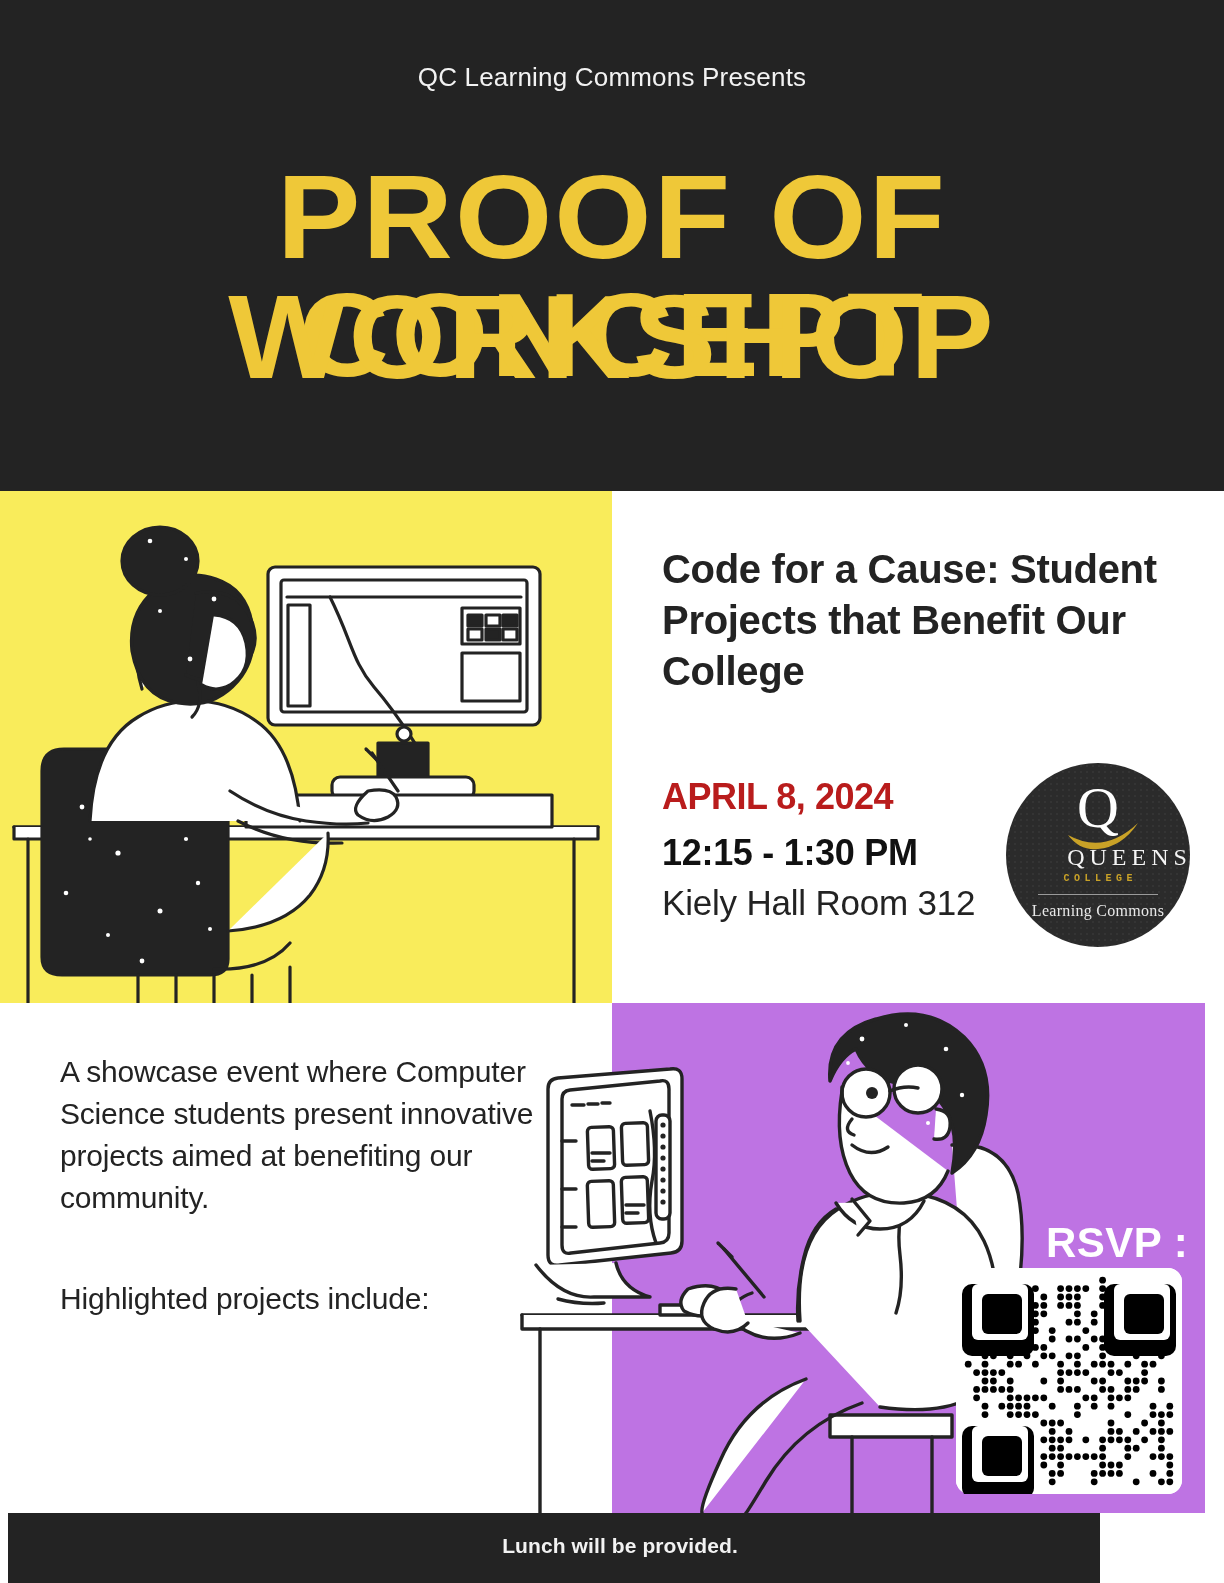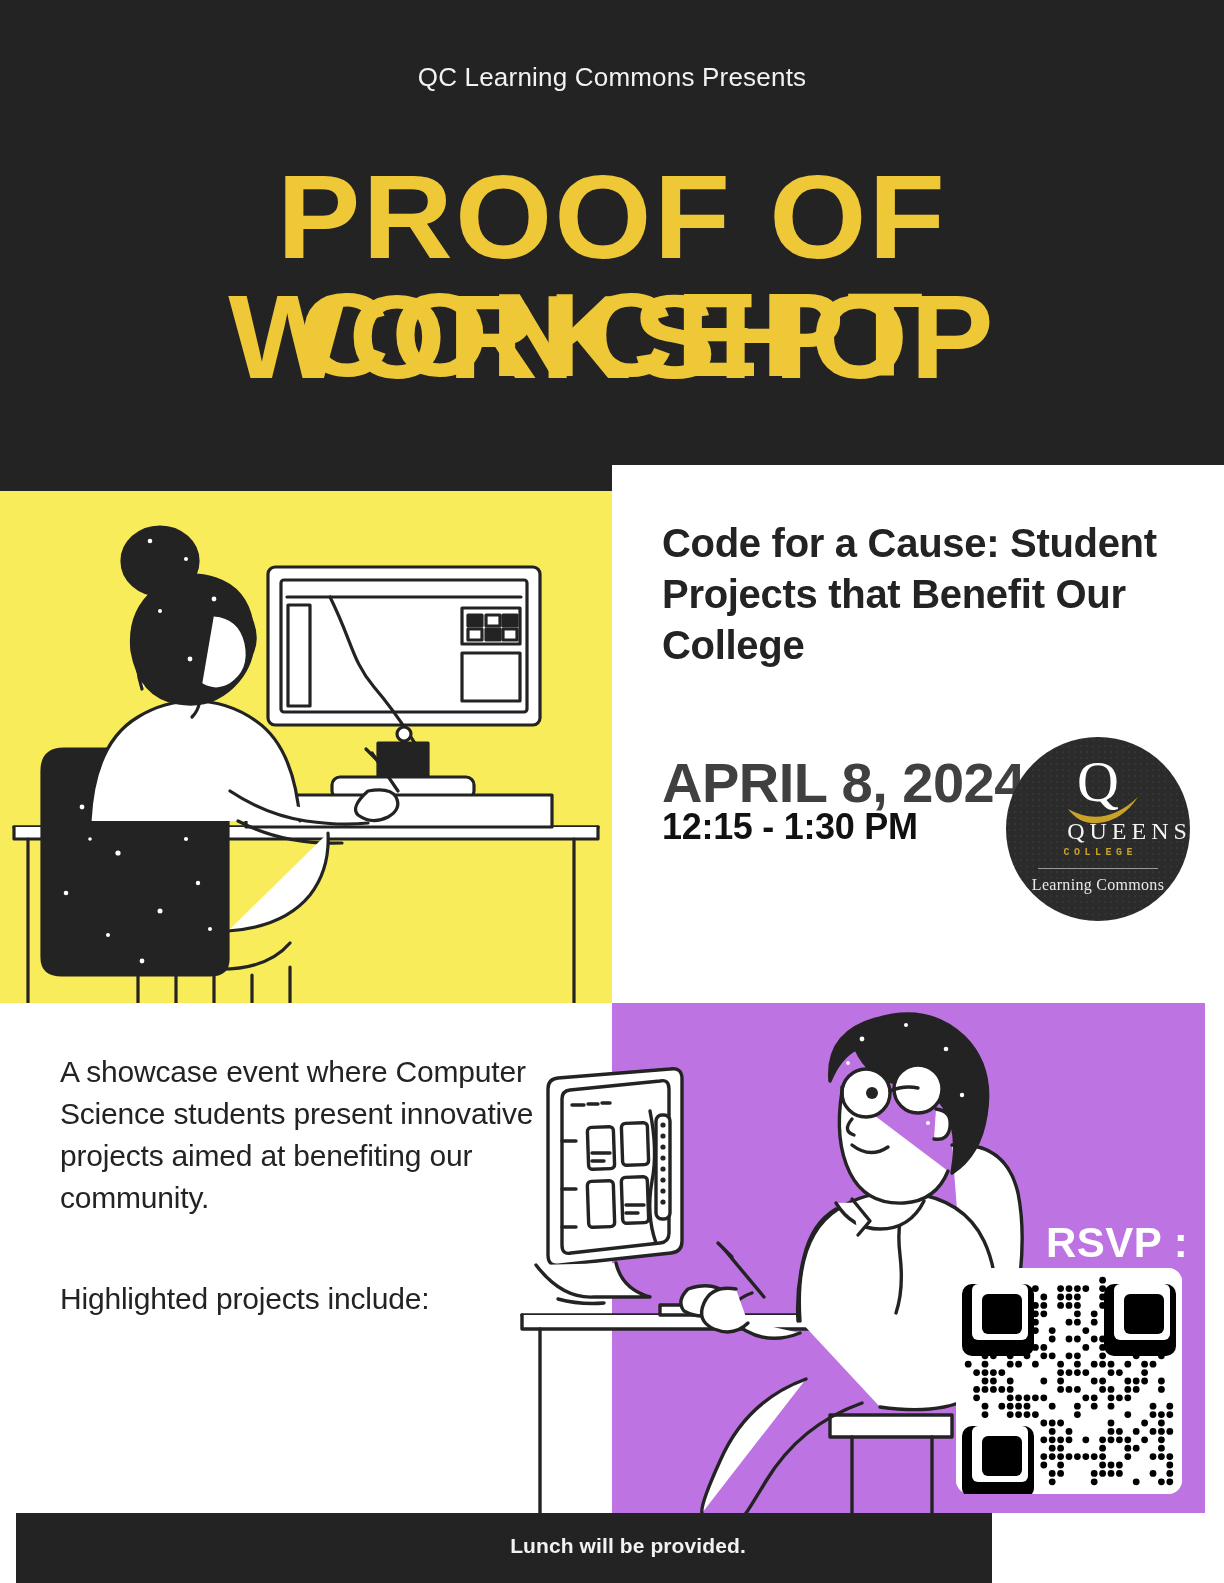--- a/index.html
+++ b/index.html
@@ -46,35 +46,35 @@
   
   #yellow-panel{
     position:absolute; left:0; top:491px; width:612px; height:512px;
     background:#f9ec5b;
     overflow:hidden;
   }
   #yellow-panel svg{ position:absolute; left:0; top:0; }
 
   
   #info-col{
-    position:absolute; left:612px; top:465px; width:612px; height:620px;
+    position:absolute; left:612px; top:491px; width:612px; height:620px;
     background:#ffffff;
   }
   #event-title{
     position:absolute; left:50px; top:53px; width:520px;
     color:#232323;
     font-size:40px;
     font-weight:700;
     line-height:1.28;
     letter-spacing:-0.3px;
   }
   #event-date{
     position:absolute; left:50px; top:285px;
-    color:#404040;
-    font-size:56px;
+    color:#b91c1c;
+    font-size:36px;
     font-weight:700;
     letter-spacing:-0.5px;
     white-space:nowrap;
   }
   #event-time{
     position:absolute; left:50px; top:341px;
     color:#111111;
     font-size:36px;
     font-weight:700;
     letter-spacing:-0.3px;
@@ -210,21 +210,21 @@
     position:absolute; left:956px; top:1268px;
     width:226px; height:226px;
     background:#ffffff;
     border-radius:14px;
     padding:0;
   }
   #qr-wrap svg{ display:block; }
 
   
   #footer{
-    position:absolute; left:16px; top:1513px; width:976px; height:70px;
+    position:absolute; left:8px; top:1513px; width:1092px; height:70px;
     background:#232323;
   }
   #footer-text{
     position:absolute; left:0; top:21px; width:1224px;
     text-align:center;
     color:#f2f2f2;
     font-size:21px;
     font-weight:700;
     letter-spacing:0.1px;
   }
@@ -321,20 +321,21 @@
         <path d="M252 484 V512"></path>
         <path d="M290 476 V512"></path>
       </g>
     </svg>
   </div>
 
   <div id="info-col">
     <div id="event-title">Code for a Cause: Student Projects that Benefit Our College</div>
     <div id="event-date">APRIL 8, 2024</div>
     <div id="event-time">12:15 - 1:30 PM</div>
+    <div id="event-location">Kiely Hall Room 312</div>
 
     <div id="qc-logo">
       <svg id="qc-swoosh" width="184" height="184" viewBox="0 0 184 184">
         <path d="M62 72 Q98 92 132 60 Q116 84 92 86 Q74 88 62 72 Z" fill="#c9a227"></path>
       </svg>
       <div id="qc-q">Q</div>
       <div id="qc-queens">QUEENS</div>
       <div id="qc-college">COLLEGE</div>
       <div id="qc-rule"></div>
       <div id="qc-sub">Learning Commons</div>

